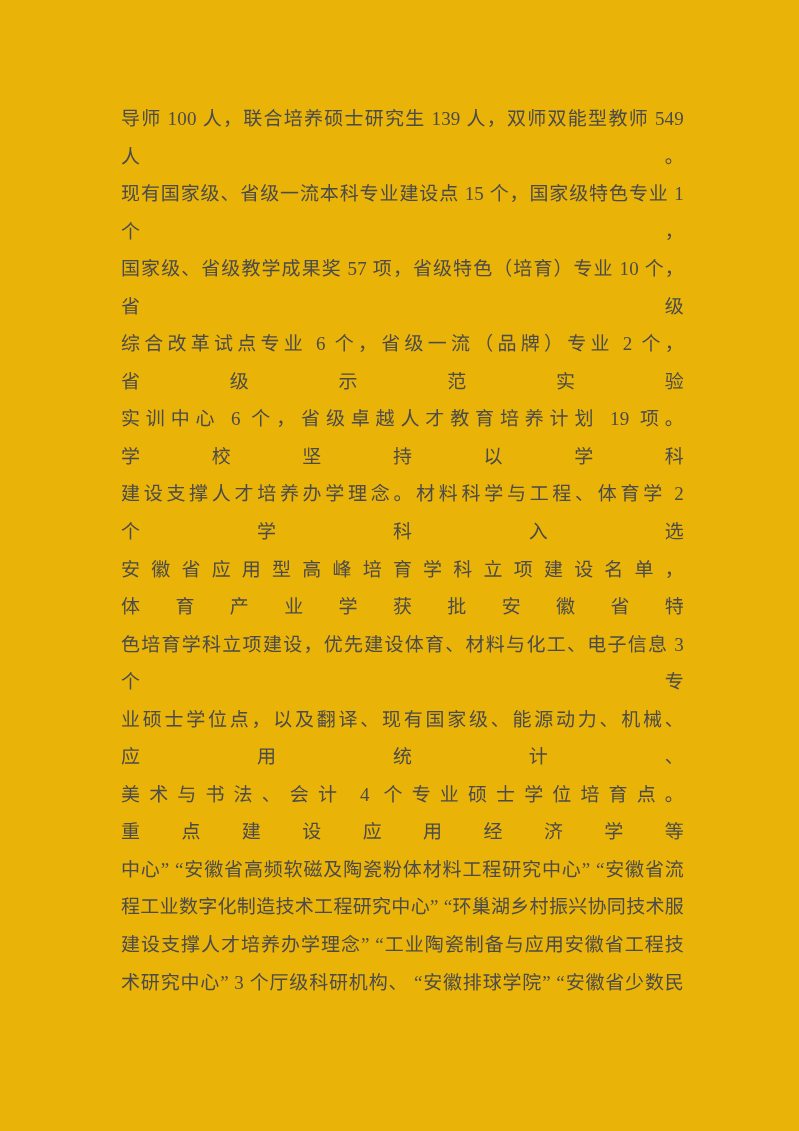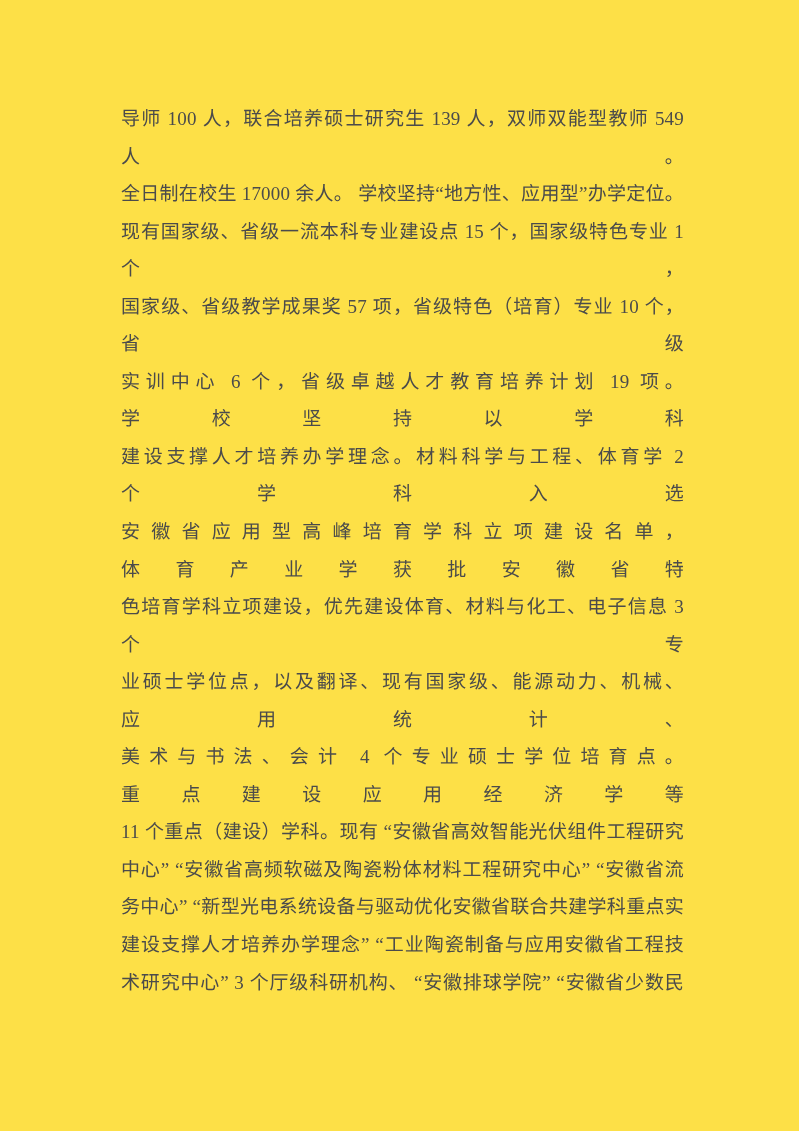--- a/index.html
+++ b/index.html
@@ -4,21 +4,21 @@
 <style>
   html, body {
     margin: 0;
     padding: 0;
     background: #ffffff;
   }
   .page {
     position: relative;
     width: 799px;
     height: 1131px;
-    background: #fde047;
+    background: #eab308;
     overflow: hidden;
     font-family: "Liberation Serif", "DejaVu Serif", serif;
   }
   .text-block {
     position: absolute;
     left: 121px;
     top: 100px;
     width: 563px;
   }
   .text-line {
@@ -33,29 +33,28 @@
     overflow: hidden;
     white-space: normal;
   }
 </style>
 </head>
 <body>
 
 <div class="page">
   <div class="text-block">
     <div class="text-line">导师 100 人，联合培养硕士研究生 139 人，双师双能型教师 549 人。</div>
-    <div class="text-line">全日制在校生 17000 余人。 学校坚持“地方性、应用型”办学定位。</div>
     <div class="text-line">现有国家级、省级一流本科专业建设点 15 个，国家级特色专业 1 个，</div>
     <div class="text-line">国家级、省级教学成果奖 57 项，省级特色（培育）专业 10 个，省级</div>
+    <div class="text-line">综合改革试点专业 6 个，省级一流（品牌）专业 2 个，省级示范实验</div>
     <div class="text-line">实训中心 6 个，省级卓越人才教育培养计划 19 项。 学校坚持以学科</div>
     <div class="text-line">建设支撑人才培养办学理念。材料科学与工程、体育学 2 个学科入选</div>
     <div class="text-line">安徽省应用型高峰培育学科立项建设名单，体育产业学获批安徽省特</div>
     <div class="text-line">色培育学科立项建设，优先建设体育、材料与化工、电子信息 3 个专</div>
     <div class="text-line">业硕士学位点，以及翻译、现有国家级、能源动力、机械、应用统计、</div>
     <div class="text-line">美术与书法、会计 4 个专业硕士学位培育点。重点建设应用经济学等</div>
-    <div class="text-line">11 个重点（建设）学科。现有 “安徽省高效智能光伏组件工程研究</div>
     <div class="text-line">中心” “安徽省高频软磁及陶瓷粉体材料工程研究中心” “安徽省流</div>
-    <div class="text-line">务中心” “新型光电系统设备与驱动优化安徽省联合共建学科重点实</div>
+    <div class="text-line">程工业数字化制造技术工程研究中心” “环巢湖乡村振兴协同技术服</div>
     <div class="text-line">建设支撑人才培养办学理念” “工业陶瓷制备与应用安徽省工程技</div>
     <div class="text-line">术研究中心” 3 个厅级科研机构、 “安徽排球学院” “安徽省少数民</div>
 
   </div>
 </div>
 
 </body></html>

